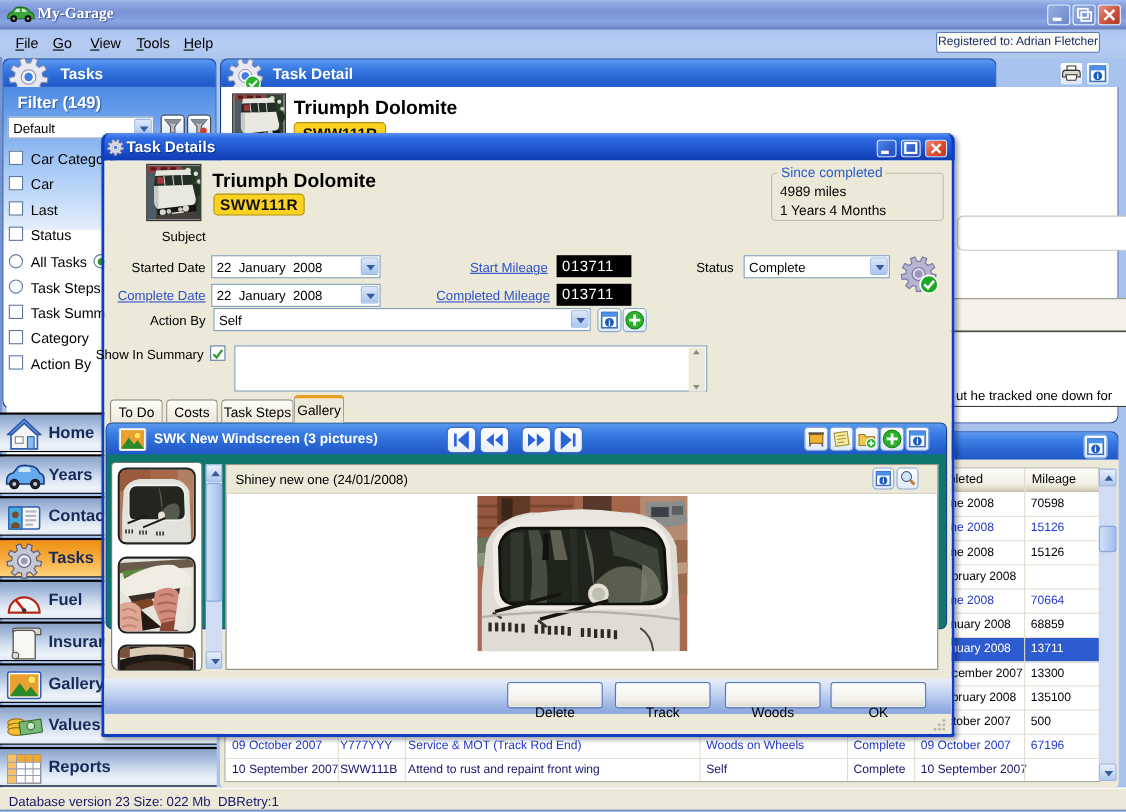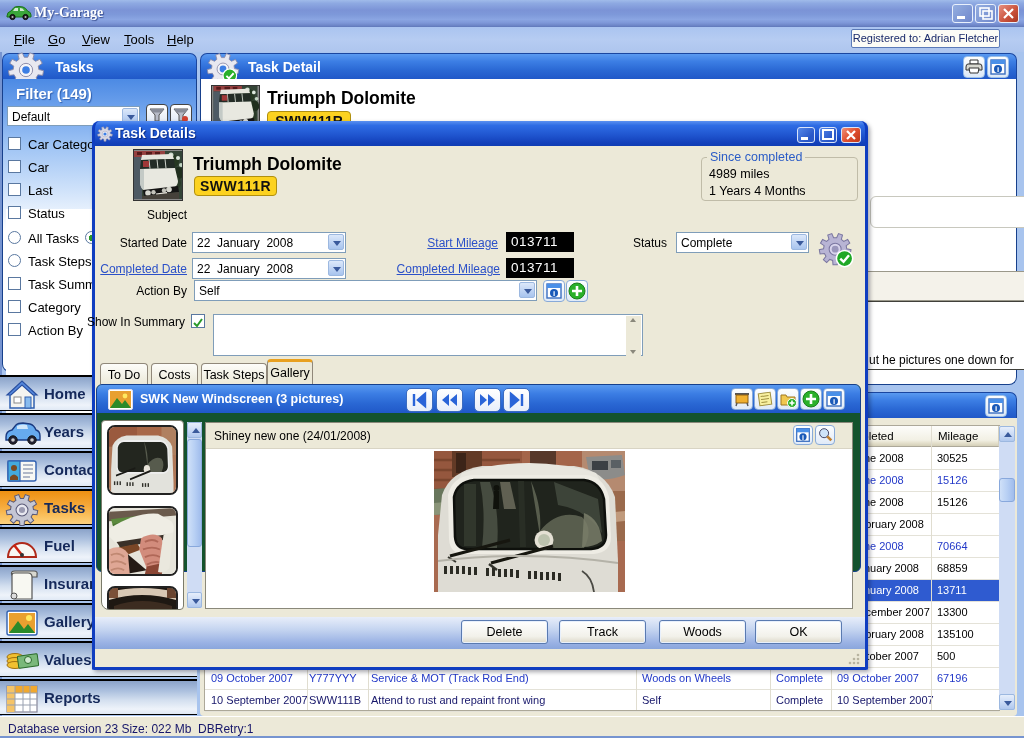--- a/index.html
+++ b/index.html
@@ -54,21 +54,21 @@
 .chkrow .lbl { position:absolute; left:20px; top:0px; white-space:nowrap; }
 
 
 .navbtn { position:absolute; left:0px; width:197px; height:36px; border-top:2px solid #000; border-bottom:1px solid #000;
   background:linear-gradient(180deg,#8ba3c9 0%,#a9bedd 28%,#d3dfef 58%,#eef3fa 85%,#e0e9f5 100%); }
 .navbtn.sel { background:linear-gradient(180deg,#ee9012 0%,#f5a93a 45%,#fbc463 80%,#fdd27e 100%); }
 .navbtn .nlabel { position:absolute; left:44px; top:8px; font-weight:bold; font-size:15px; color:#15295a; }
 .navbtn svg { position:absolute; left:4px; top:2px; }
 
 
-#td-head { left:200px; top:53px; width:817px; }
+#td-head { left:200px; top:53px; width:706px; }
 #td-body { left:200px; top:79px; width:817px; height:306px; border-radius:0 0 8px 8px; }
 .iconbtn { position:absolute; width:22px; height:22px; background:linear-gradient(180deg,#fdfefe,#dce8f6); border:1px solid #9cc0e8; border-radius:4px; }
 
 
 #lp-head { left:200px; top:392px; width:817px; }
 #lp-body { left:200px; top:418px; width:817px; height:298px; background:#ece9d8; border-radius:0 0 4px 4px; }
 
 
 #tbl { left:204px; top:425px; width:796px; height:286px; background:#fff; border:1px solid #aca899; }
 .th { position:absolute; top:0; height:21px; background:linear-gradient(180deg,#fdfdfb 0%,#f2f0e4 70%,#e4e0cc 85%,#d4cfb8 100%); border-right:1px solid #d4d0c0; border-bottom:1px solid #aca899; font-size:11.5px; color:#000; padding:4px 0 0 6px; }
@@ -105,21 +105,21 @@
 
 .dlbl { position:absolute; font-size:12px; color:#000; text-align:right; }
 .dlink { position:absolute; font-size:12px; color:#2b50c8; text-decoration:underline; text-align:right; }
 .dinput { position:absolute; background:#fff; border:1px solid #7f9db9; font-size:12px; color:#000; }
 .dinput .tx { position:absolute; left:4px; top:3px; white-space:pre; }
 .blackbox { position:absolute; width:68px; height:20px; background:#000; color:#fff; font-size:13.5px; letter-spacing:0.5px; padding:2px 0 0 5px; }
 .tab { position:absolute; white-space:nowrap; height:21px; background:linear-gradient(180deg,#fdfdfa,#ece9d8); border:1px solid #90887a; border-bottom:none; border-radius:4px 4px 0 0; font-size:12.5px; color:#000; text-align:center; padding-top:4px; }
 .tab.active { height:25px; background:#ece9d8; border-top:3px solid #e8a020; font-weight:normal; z-index:3; }
 .gbtn { position:absolute; width:27px; height:24px; background:linear-gradient(180deg,#ffffff,#e8eefa); border:1px solid #3c6cc0; border-radius:5px; }
 .tbtn { position:absolute; width:22px; height:22px; background:linear-gradient(180deg,#fdfefe,#e0eaf8); border:1px solid #88aad8; border-radius:4px; }
-.pushbtn { position:absolute; top:3px; width:87px; height:24px; background:linear-gradient(180deg,#ffffff,#f2f1ea 70%,#dcd8c8 100%); border:1px solid #5a7ab0; border-radius:3px; font-size:12.5px; color:#000; text-align:center; padding-top:4px; box-shadow:inset 0 0 0 1px #e8f0fc; }
+.pushbtn { position:absolute; top:3px; width:87px; height:24px; background:linear-gradient(180deg,#ffffff,#f2f1ea 70%,#dcd8c8 100%); border:1px solid #5a7ab0; border-radius:3px; font-size:12.5px; color:#000; text-align:center; padding-top:20px; box-shadow:inset 0 0 0 1px #e8f0fc; }
 </style>
 </head>
 <body>
 
 <div class="abs" id="titlebar">
   <svg class="abs" style="left:6px;top:5px" width="26" height="16" viewBox="0 0 26 16">
     <path d="M1 11 Q1 7 5 6 L8 2.5 Q9 1.5 13 1.5 L17 2 Q20 3 21.5 6 Q25 7 25 10 L25 12 L1 12 Z" fill="#3aa63a" stroke="#1a701a"></path>
     <path d="M9 3 L12 3 L12 6 L7 6 Z M14 3 L16.5 3.5 L18.5 6 L14 6 Z" fill="#cfe8cf"></path>
     <circle cx="6.5" cy="12" r="2.6" fill="#222" stroke="#0a0a0a"></circle>
       <circle cx="19.5" cy="12" r="2.6" fill="#222" stroke="#0a0a0a"></circle>
@@ -213,21 +213,21 @@
         <path d="M22 42.5 L33 41 L33.5 44 L22.5 45.5 Z" fill="#eceae2"></path>
         <path d="M8 45 L45 41 L45 48 L8 48 Z" fill="#45413a"></path>
       </svg>
   </div>
   <div class="abs" style="left:66px;top:9px;font-size:17.5px;font-weight:bold;color:#000">Triumph Dolomite</div>
   <div class="abs" style="left:66px;top:32px;width:84px;height:19px;background:#fcd220;border-radius:4px;border:1px solid #b09010;color:#111;font-weight:bold;font-size:14px;text-align:center;padding-top:1px">SWW111R</div>
 
   <div class="abs" style="left:669px;top:117px;width:336px;height:32px;background:#fff;border:1px solid #c8c8be;border-radius:6px"></div>
   <div class="abs" style="left:644px;top:192px;width:364px;height:30px;background:#f4f2ea;border:1px solid #9a988a"></div>
   <div class="abs" style="left:644px;top:222px;width:364px;height:69px;background:#fff;border:1px solid #40403a"></div>
-  <div class="abs" style="left:668px;top:274px;font-size:12px;color:#000">ut he pictures one down for</div>
+  <div class="abs" style="left:668px;top:274px;font-size:12px;color:#000">ut he tracked one down for</div>
 </div>
 
 <div class="phead" id="lp-head">
   <div class="iconbtn" style="left:784px; top:2px">
     <svg width="20" height="20" viewBox="0 0 20 20">
         <rect x="3" y="3" width="14" height="14" fill="#fff" stroke="#3a6ec0" stroke-width="1.4"></rect>
         <rect x="3" y="3" width="14" height="4" fill="#4a90e8"></rect>
         <circle cx="10" cy="12" r="4" fill="#1a5ab8"></circle>
         <text x="10" y="15" font-size="8" fill="#fff" text-anchor="middle" font-weight="bold">i</text>
       </svg>
@@ -239,21 +239,21 @@
   <div class="th" style="left:0;width:103px">Started</div>
   <div class="th" style="left:103px;width:61px">Reg</div>
   <div class="th" style="left:164px;width:268px">Subject</div>
   <div class="th" style="left:432px;width:134px">Action By</div>
   <div class="th" style="left:566px;width:61px">Status</div>
   <div class="th" style="left:627px;width:100px">Completed</div>
   <div class="th" style="left:727px;width:67px">Mileage</div>
   <div class="tr" style="top:22px">
       <div style="left:6px">30 June 2008</div>
       <div style="left:632px">30 June 2008</div>
-      <div style="left:732px">30525</div>
+      <div style="left:732px">70598</div>
     </div>
   <div class="tr bluetxt" style="top:44px">
       <div style="left:6px">30 June 2008</div>
       <div style="left:632px">30 June 2008</div>
       <div style="left:732px">15126</div>
     </div>
   <div class="tr" style="top:66px">
       <div style="left:6px">30 June 2008</div>
       <div style="left:632px">30 June 2008</div>
       <div style="left:732px">15126</div>
@@ -556,21 +556,21 @@
         <div class="xparrowbtn"></div>
       </div>
     <svg class="abs" style="left:723px;top:86px" width="36" height="36" viewBox="0 0 42 42">
         <path d="M38.5 20.7 L37.6 25.6 L32.5 25.1 L30.7 28.3 L33.7 32.4 L29.9 35.6 L26.3 32.0 L22.9 33.2 L22.5 38.3 L17.5 38.3 L17.1 33.2 L13.7 32.0 L10.1 35.6 L6.3 32.4 L9.3 28.3 L7.5 25.1 L2.4 25.6 L1.5 20.7 L6.5 19.5 L7.1 15.9 L2.9 13.0 L5.4 8.7 L10.0 10.9 L12.8 8.6 L11.4 3.6 L16.1 1.9 L18.2 6.6 L21.8 6.6 L23.9 1.9 L28.6 3.6 L27.2 8.6 L30.0 10.9 L34.6 8.7 L37.1 13.0 L32.9 15.9 L33.5 19.5 Z" fill="#b8b4d4" stroke="#7a76a0" stroke-width="1.2"></path>
         <circle cx="20" cy="20" r="7" fill="#d8d4ec" stroke="#7a76a0" stroke-width="1.2"></circle>
         <circle cx="20" cy="20" r="4" fill="#9a96bc"></circle>
         <circle cx="31" cy="31" r="9.5" fill="#1fa826" stroke="#fff" stroke-width="1.8"></circle>
         <path d="M26 31 L29.8 34.8 L36.2 27.2" stroke="#fff" stroke-width="2.8" fill="none"></path>
       </svg>
 
-    <div class="dlink" style="left:0;top:116px;width:92px">Completed Date</div>
+    <div class="dlink" style="left:0;top:116px;width:92px">Complete Date</div>
     <div class="dinput" style="left:97px;top:112px;width:154px;height:21px">
         <div class="tx">22  January  2008</div>
         <div class="xparrowbtn"></div>
       </div>
     <div class="dlink" style="left:285px;top:116px;width:120px">Completed Mileage</div>
     <div class="blackbox" style="left:411px;top:112px">013711</div>
 
     <div class="dlbl" style="left:0;top:138px;width:92px">Action By</div>
     <div class="dinput" style="left:99px;top:134px;width:343px;height:21px">
         <div class="tx">Self</div>
@@ -599,21 +599,21 @@
             <path d="M4 34 L7 38 L10 34 Z" fill="#8a887c"></path>
           </svg>
       </div>
     </div>
 
     <div class="tab" style="left:5px;top:217px;width:48px">To Do</div>
     <div class="tab" style="left:56px;top:217px;width:47px">Costs</div>
     <div class="tab" style="left:106px;top:217px;width:66px">Task Steps</div>
     <div class="tab active" style="left:172px;top:213px;width:46px">Gallery</div>
 
-    <div class="abs" id="gbox" style="left:1px;top:238px;width:765px;height:188px;border:1px solid #16408c;border-radius:6px;background:#14532d">
+    <div class="abs" id="gbox" style="left:1px;top:238px;width:765px;height:188px;border:1px solid #16408c;border-radius:6px;background:#0f766e">
       <div class="abs" style="left:0;top:0;width:763px;height:28px;border-radius:5px 5px 0 0;background:linear-gradient(180deg,#5a9af0 0%,#3c7ee4 30%,#2a68d4 65%,#2058c8 100%)"></div>
       <div class="abs" style="left:11px;top:4px;width:25px;height:21px;background:#fff;border:1px solid #dde;border-radius:2px">
         <svg width="23" height="19" viewBox="0 0 23 19">
             <rect x="1" y="1" width="21" height="17" fill="#e8a030"></rect>
             <path d="M1 18 L8 8 L13 14 L16 10 L22 18 Z" fill="#2a8a2a"></path>
             <circle cx="16" cy="6" r="2.4" fill="#ffe860"></circle>
           </svg>
       </div>
       <div class="abs" style="left:43px;top:7px;font-size:12.5px;font-weight:bold;color:#fff">SWK New Windscreen  (3 pictures)</div>
       <div class="gbtn" style="left:309px;top:3px"><svg width="25" height="22" viewBox="0 0 25 22">

